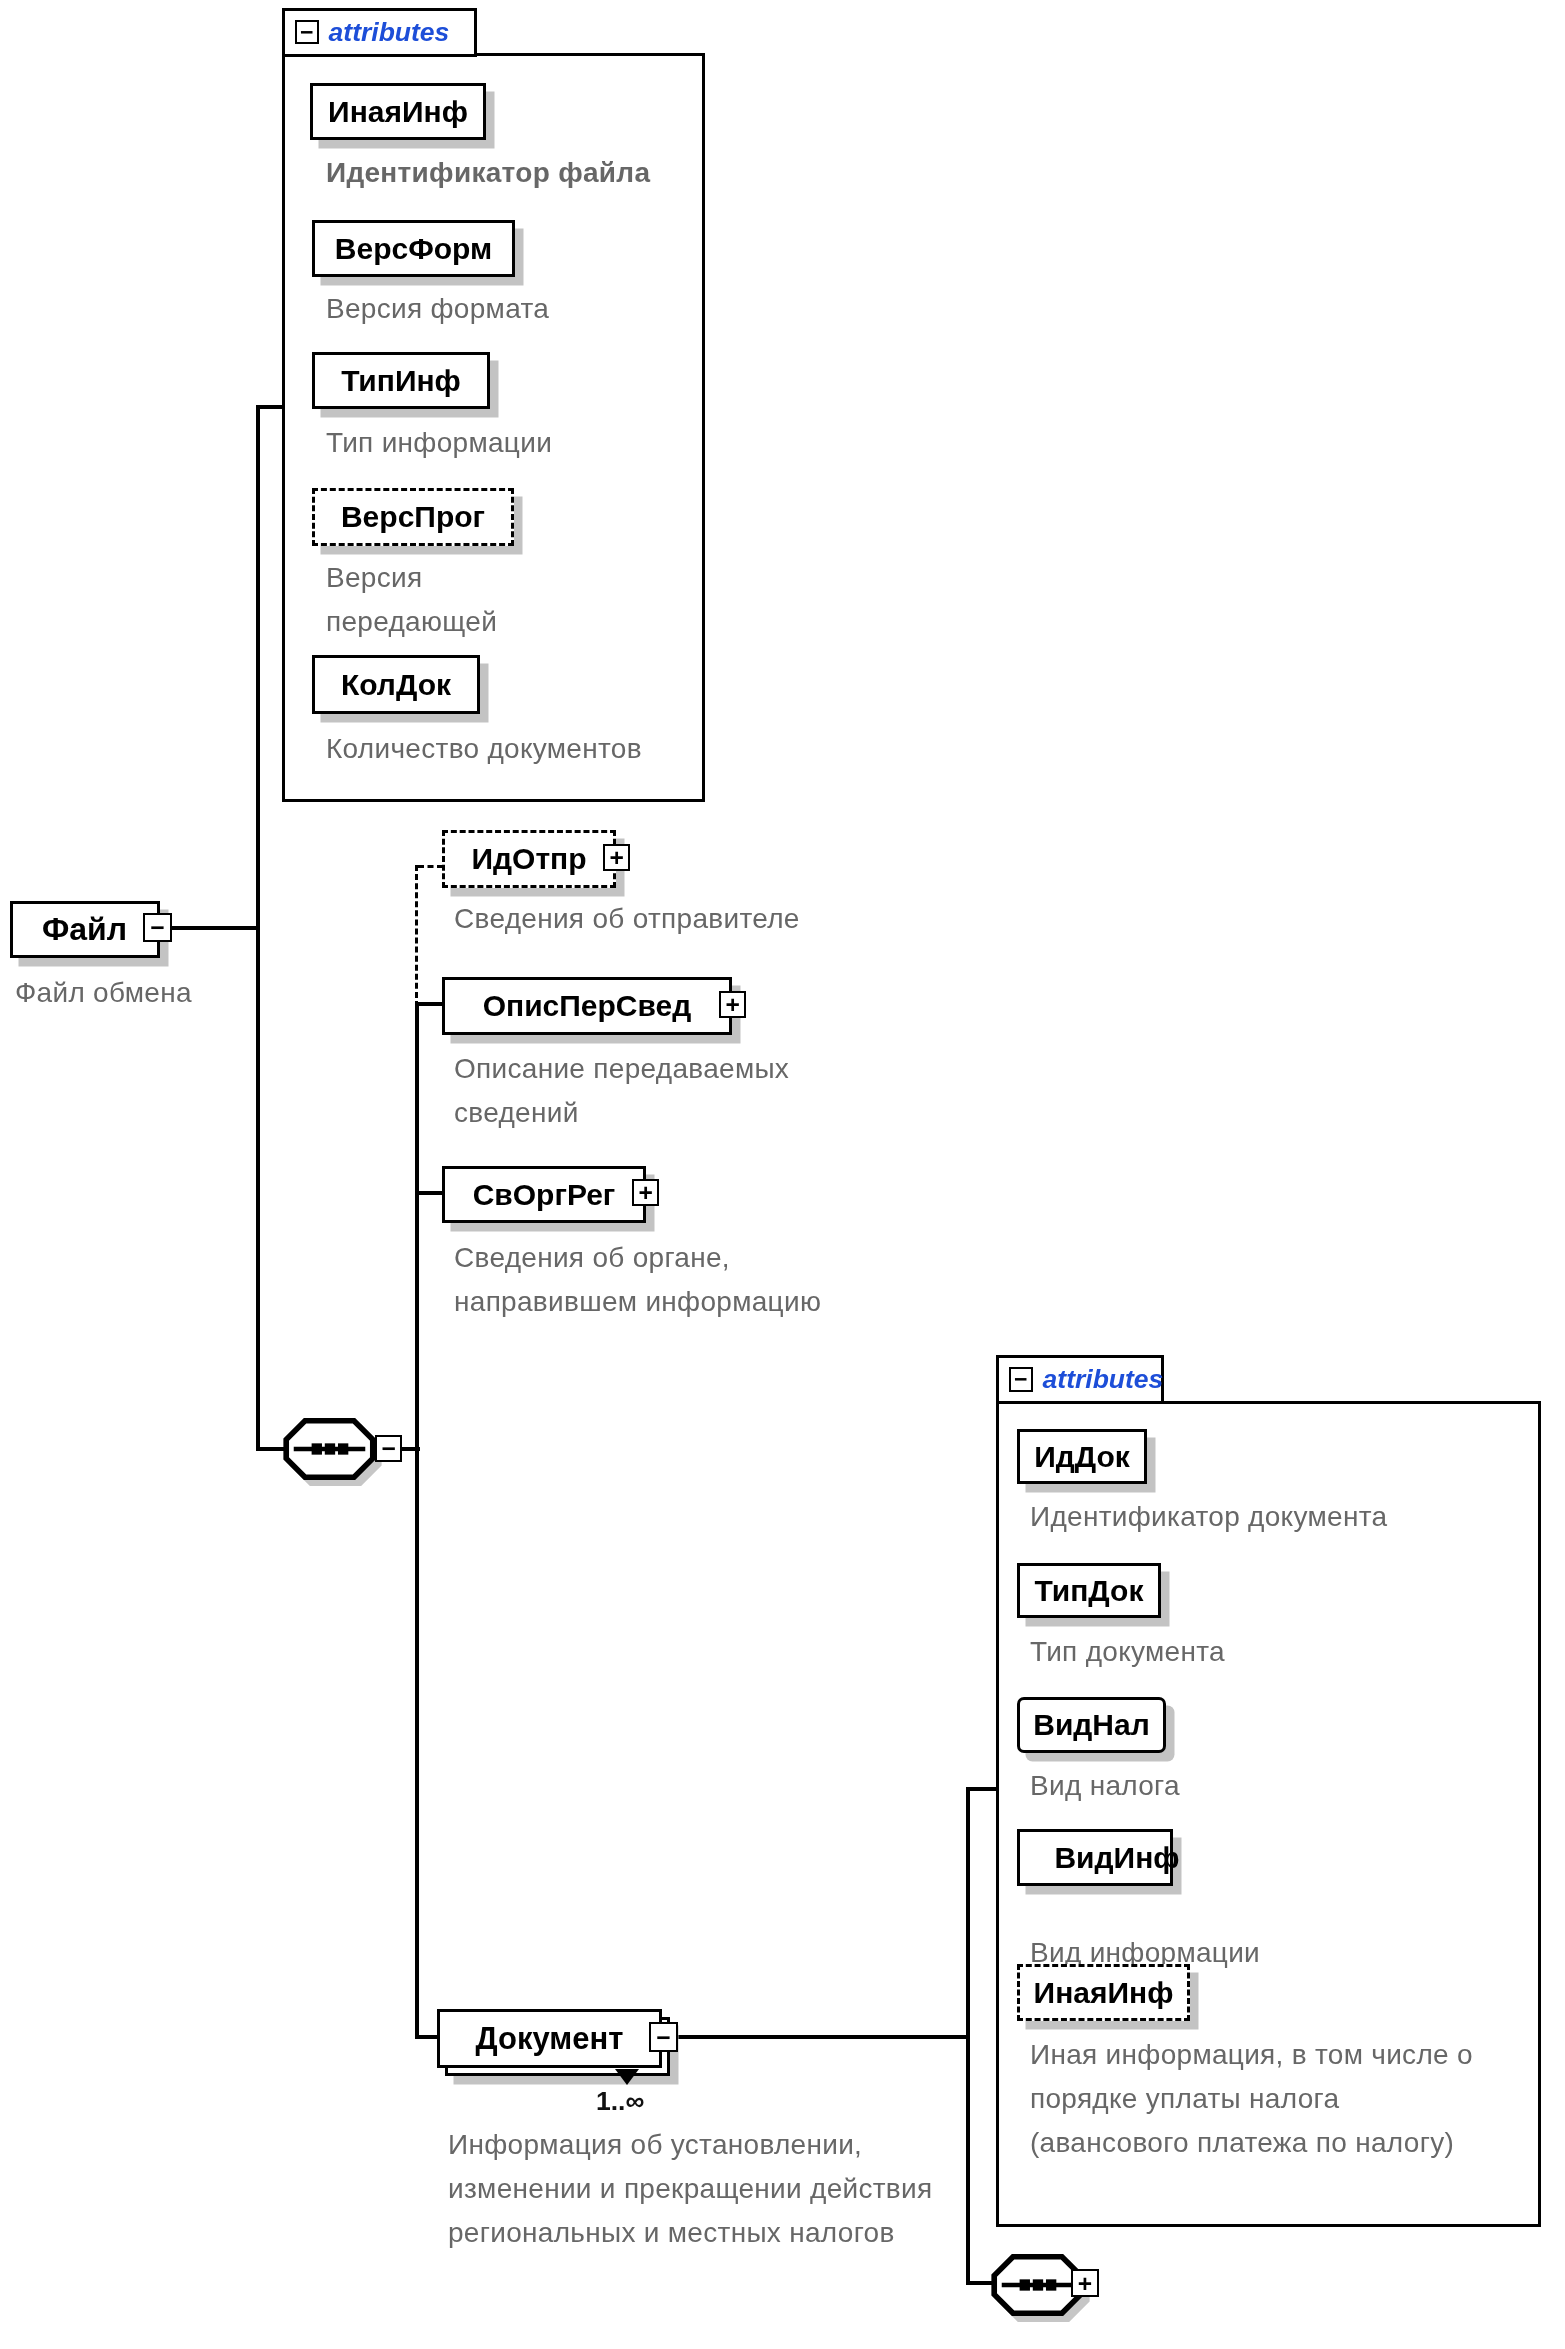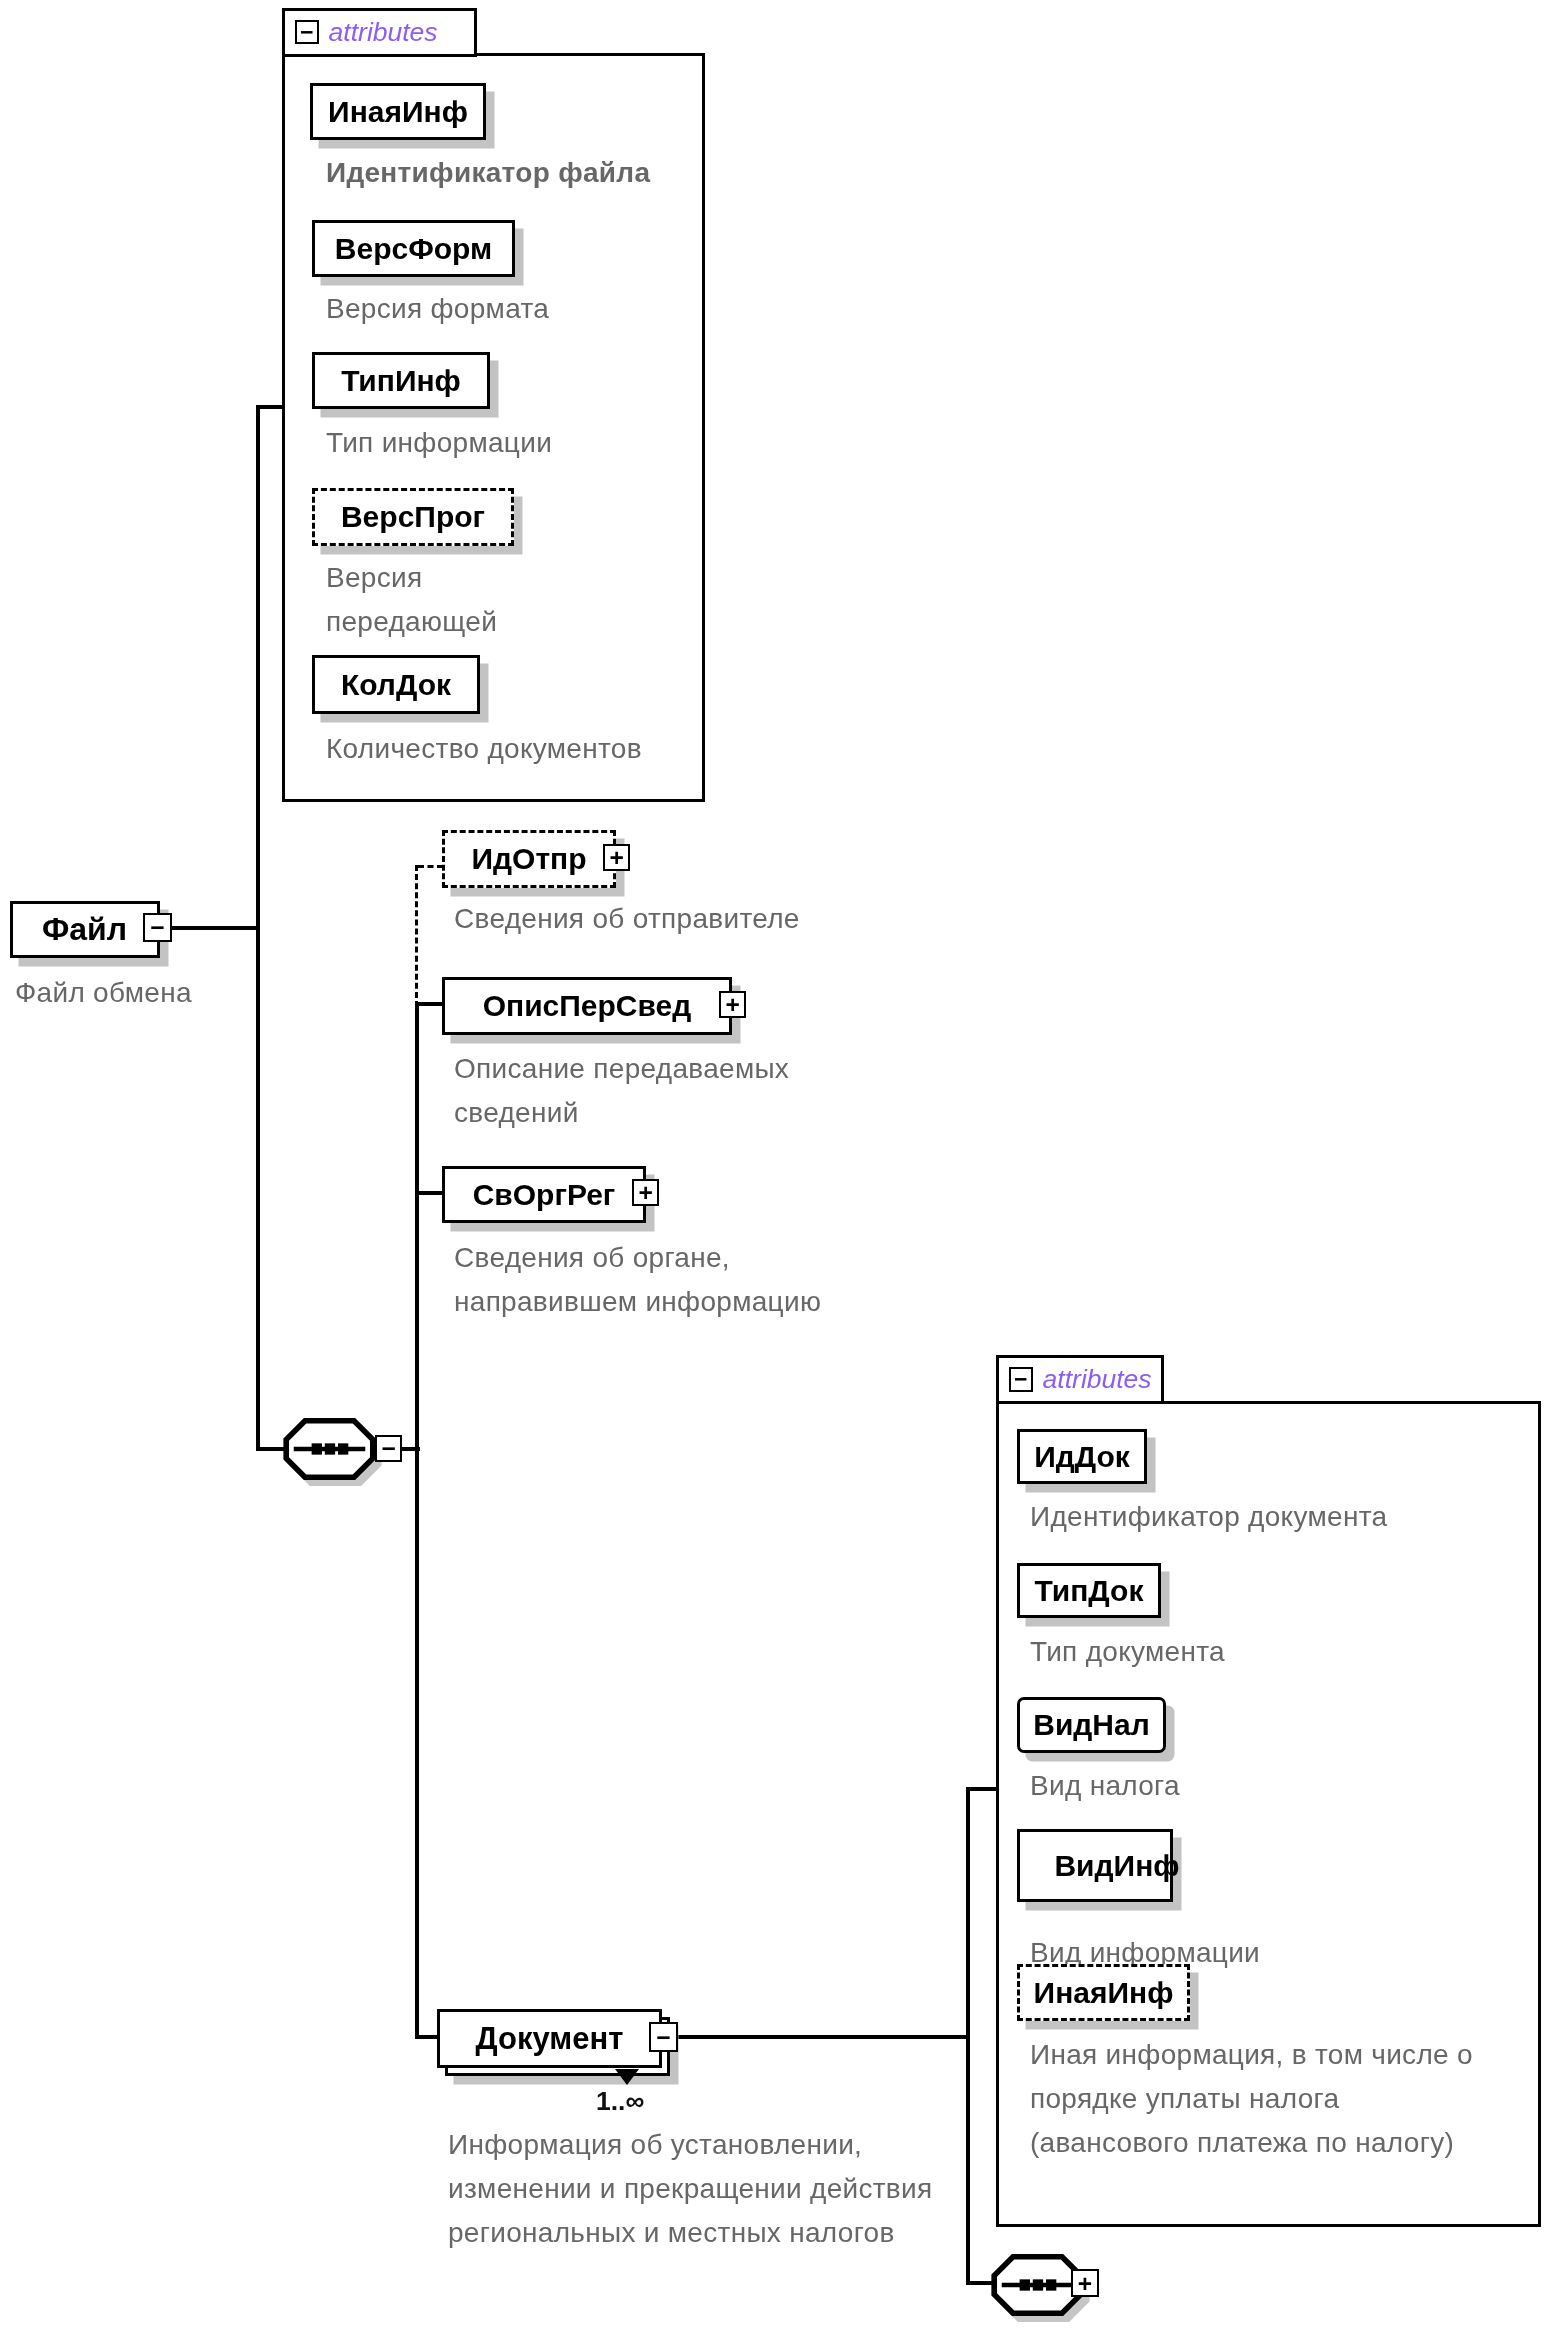--- a/index.html
+++ b/index.html
@@ -8,21 +8,21 @@
     font-family:"Liberation Sans","DejaVu Sans",sans-serif;
   }
   
   .hline{position:absolute;height:3.8px;background:#000;}
   .vline{position:absolute;width:3.8px;background:#000;}
   .hdash{position:absolute;height:0;border-top:3.8px dashed #000;}
   .vdash{position:absolute;width:0;border-left:3.8px dashed #000;}
   
   .panel{position:absolute;border:3.8px solid #000;background:#fff;}
   .tab{position:absolute;border:3.8px solid #000;background:#fff;display:flex;align-items:center;gap:9.5px;padding-left:9.5px;box-sizing:border-box;z-index:3;}
-  .tab .lbl{font-style:italic;font-weight:normal;font-size:26.5px;color:#8b5cf6;}
+  .tab .lbl{font-style:italic;font-weight:bold;font-size:26.5px;color:#1d4ed8;}
   .collapser{width:24.6px;height:24.6px;border:2.8px solid #000;background:#fff;display:flex;align-items:center;justify-content:center;font-weight:bold;font-size:23px;line-height:19px;box-sizing:border-box;flex:0 0 auto;}
   
   .ebox{
     position:absolute;border:3.8px solid #000;background:#fff;box-sizing:border-box;
     display:flex;align-items:center;justify-content:center;
     font-weight:bold;font-size:30px;color:#000;
     box-shadow:8.5px 8.5px 0 #c3c3c3;z-index:2;white-space:nowrap;
   }
   .ebox.dashed{border:3.8px dashed #000;}
   .handle{
@@ -146,21 +146,21 @@
   <div class="ebox" style="left:1017px;top:1563px;width:144px;height:55px;">
       <span>ТипДок</span>
     </div>
   <div class="desc" style="left:1030px;top:1630px;width:445px;">Тип документа</div>
 
   <div class="ebox" style="left:1017px;top:1697px;width:149px;height:56px;border-radius:7px;">
       <span>ВидНал</span>
     </div>
   <div class="desc" style="left:1030px;top:1764px;width:445px;">Вид налога</div>
 
-  <div class="ebox" style="left:1017px;top:1829px;width:156px;height:73px;padding-left:44px;">
+  <div class="ebox" style="left:1017px;top:1829px;width:156px;height:57px;padding-left:44px;">
       <span>ВидИнф</span>
     </div>
   <div class="desc" style="left:1030px;top:1897px;width:445px;margin-top:34px;">Вид информации</div>
 
   <div class="ebox dashed" style="left:1017px;top:1964px;width:173px;height:57px;">
       <span>ИнаяИнф</span>
     </div>
   <div class="desc" style="left:1030px;top:2033px;width:473px;">Иная информация, в том числе о порядке уплаты налога (авансового платежа по налогу)</div>
 
   <svg class="seq" style="left:990px;top:2253px;" width="95" height="64" viewBox="0 0 100 68">

